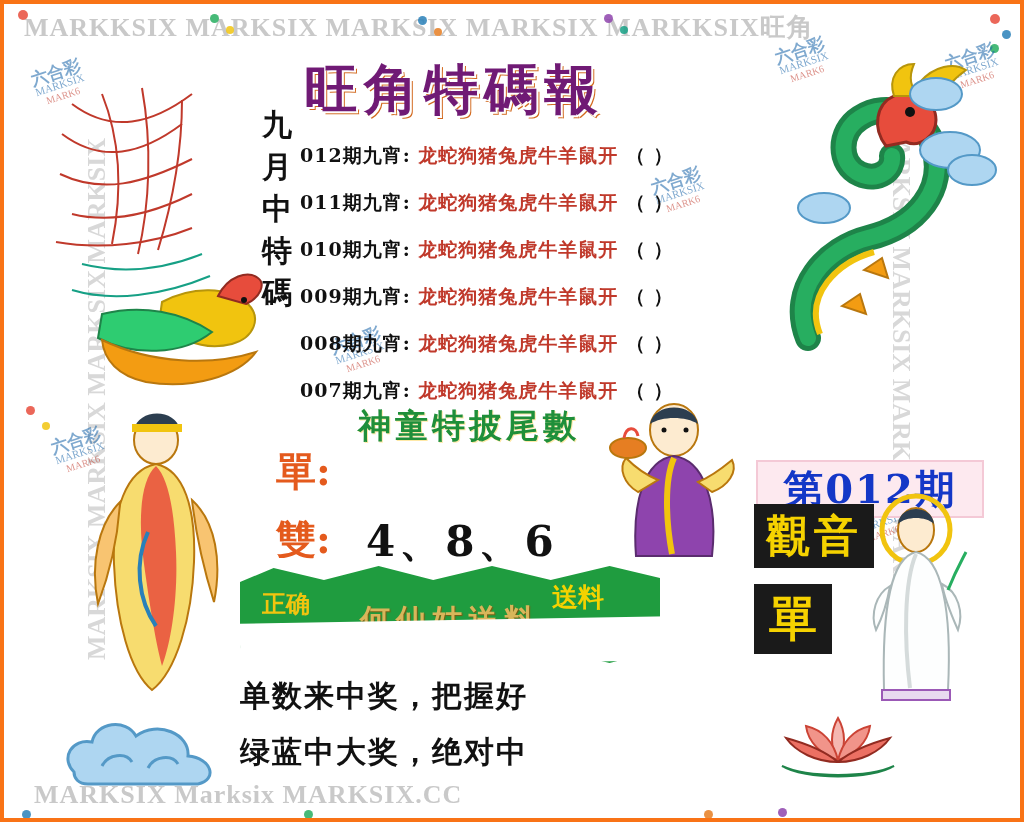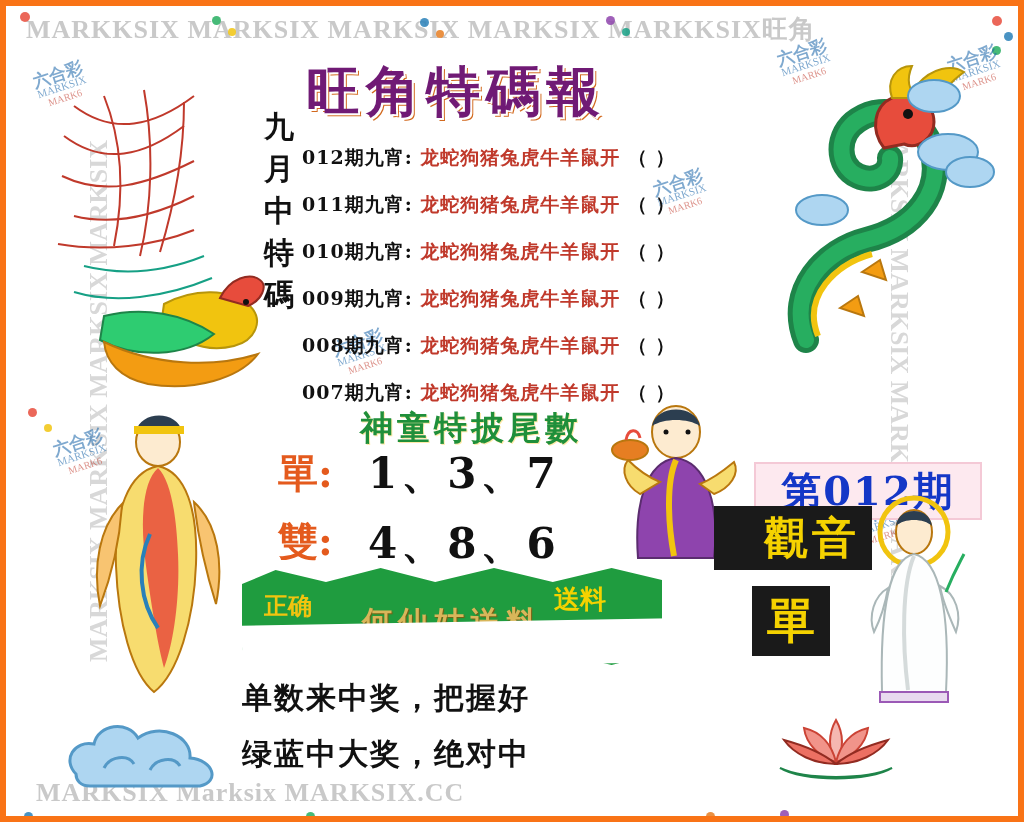--- a/index.html
+++ b/index.html
@@ -4,21 +4,21 @@
 <style>
   html,body{margin:0;padding:0;}
   body{
     width:1024px;height:822px;overflow:hidden;
     font-family:"DejaVu Sans", sans-serif;
     background:#ffffff;
   }
   #root{
     position:relative;width:1024px;height:822px;
     background:#ffffff;
-    border:6px solid #f97316;
+    border:4px solid #f97316;
     box-sizing:border-box;
   }
   
   .wm-layer{
     position:absolute;inset:0;
     overflow:hidden;
     pointer-events:none;
   }
   .wm{
     position:absolute;
@@ -122,21 +122,21 @@
     position:absolute;top:456px;right:36px;width:224px;height:54px;
     background:#fde9ef;border:2px solid #f4c9d6;
     display:flex;align-items:center;justify-content:center;
   }
   .period-text{
     font-size:40px;font-weight:bold;color:#1437c7;
     font-family:"DejaVu Serif", serif;letter-spacing:2px;
   }
   .guanyin-label{
     position:absolute;top:500px;right:146px;width:120px;height:64px;
-    background:#1a1a1a;display:flex;align-items:center;justify-content:center;padding-left:38px;
+    background:#1a1a1a;display:flex;align-items:center;justify-content:center;
   }
   .guanyin-label span{
     font-size:44px;font-weight:bold;color:#f5d200;
     font-family:"DejaVu Serif", serif;letter-spacing:4px;
   }
   .dan-label{
     position:absolute;top:580px;right:188px;width:78px;height:70px;
     background:#1a1a1a;display:flex;align-items:center;justify-content:center;
   }
   .dan-label span{
@@ -336,21 +336,20 @@
     <path d="M112 96 C128 90 138 76 132 64 C120 74 108 82 98 86 Z" fill="#f7dc6f" stroke="#b9770e" stroke-width="2"></path>
     <ellipse cx="28" cy="52" rx="18" ry="10" fill="#e67e22" stroke="#b9770e" stroke-width="2"></ellipse>
     <path d="M24 42 C26 30 36 30 38 40" fill="none" stroke="#e74c3c" stroke-width="3"></path>
   </svg>
 
   <div class="mid-title">神童特披尾數</div>
 
   <div class="whitebox"></div>
 
   <div class="lab lab-odd">單:</div>
-  <div class="nums nums-odd">1、3、7</div>
   <div class="lab lab-even">雙:</div>
   <div class="nums nums-even">4、8、6</div>
 
   <div class="green-banner"></div>
   <div class="green-text">何仙姑送料</div>
   <div class="white-strip"></div>
 
   <div style="position:absolute;top:584px;left:258px;font-size:24px;font-weight:bold;color:#f1c40f;font-family:'DejaVu Serif',serif;">正确</div>
   <div style="position:absolute;top:576px;left:548px;font-size:26px;font-weight:bold;color:#f5d200;font-family:'DejaVu Serif',serif;">送料</div>
 

